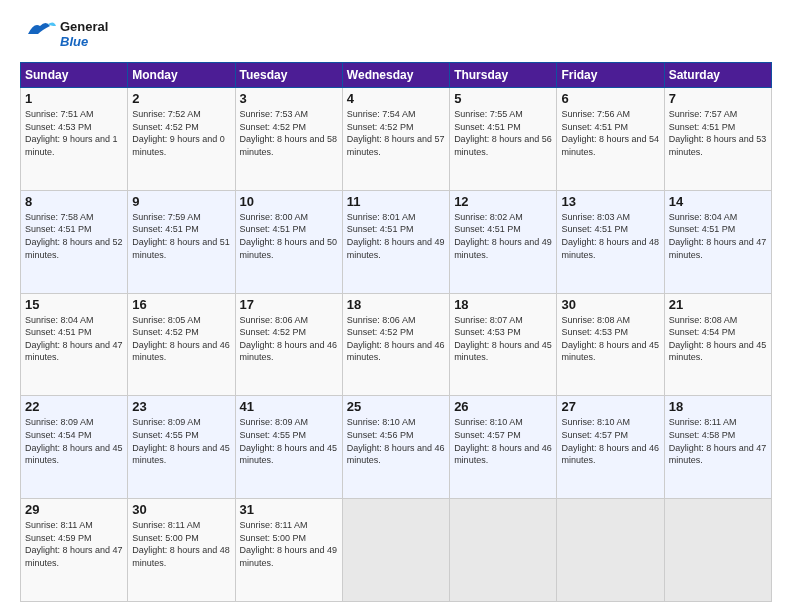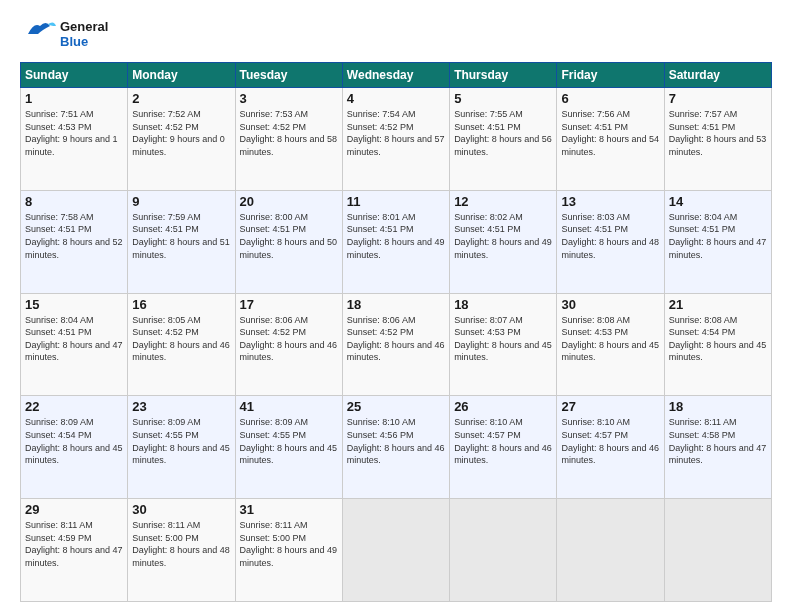--- a/index.html
+++ b/index.html
@@ -41,21 +41,21 @@
       color: #333;
     }
     .calendar {
       flex: 1;
       border: 1px solid #ccc;
       border-collapse: collapse;
       width: 100%;
       table-layout: fixed;
     }
     .calendar thead th {
-      background-color: #0f766e;
+      background-color: #4c1d95;
       color: #fff;
       font-size: 12px;
       font-weight: bold;
       padding: 5px 4px;
       text-align: left;
       border: 1px solid #1050a0;
     }
     .calendar tbody td {
       border: 1px solid #ccc;
       vertical-align: top;
@@ -93,21 +93,21 @@
 <div class="page">
   <div class="header">
     <div class="logo">
         <div style="display: flex; align-items: center; gap: 4px;">
           <svg width="36" height="36" viewBox="0 0 36 36">
   <path d="M8 18 Q14 6 20 10 Q26 4 30 10 Q22 14 18 18 Z" fill="#1565c0"></path>
   <path d="M28 8 Q34 4 36 10 Q30 10 28 8Z" fill="#4fc3f7"></path>
 </svg>
           <div>
             <div style="font-size:13px;font-weight:bold;color:#1a1a1a;">General</div>
-            <div style="font-size:13px;font-weight:bold;color:#1565c0;">Blue</div>
+            <div style="font-size:13px;font-weight:bold;color:#1565c0;font-style:italic;">Blue</div>
           </div>
         </div>
       </div>
     <div class="title-area">
       <div class="main-title"></div>
       <div class="subtitle"></div>
     </div>
   </div>
 
   <table class="calendar">
@@ -156,21 +156,21 @@
         <tr>
           <td>
         <span class="day-number">8</span>
         <span class="day-info">Sunrise: 7:58 AM<br>Sunset: 4:51 PM<br>Daylight: 8 hours and 52 minutes.</span>
       </td>
           <td>
         <span class="day-number">9</span>
         <span class="day-info">Sunrise: 7:59 AM<br>Sunset: 4:51 PM<br>Daylight: 8 hours and 51 minutes.</span>
       </td>
           <td>
-        <span class="day-number">20</span>
+        <span class="day-number">10</span>
         <span class="day-info">Sunrise: 8:00 AM<br>Sunset: 4:51 PM<br>Daylight: 8 hours and 50 minutes.</span>
       </td>
           <td>
         <span class="day-number">11</span>
         <span class="day-info">Sunrise: 8:01 AM<br>Sunset: 4:51 PM<br>Daylight: 8 hours and 49 minutes.</span>
       </td>
           <td>
         <span class="day-number">12</span>
         <span class="day-info">Sunrise: 8:02 AM<br>Sunset: 4:51 PM<br>Daylight: 8 hours and 49 minutes.</span>
       </td>

